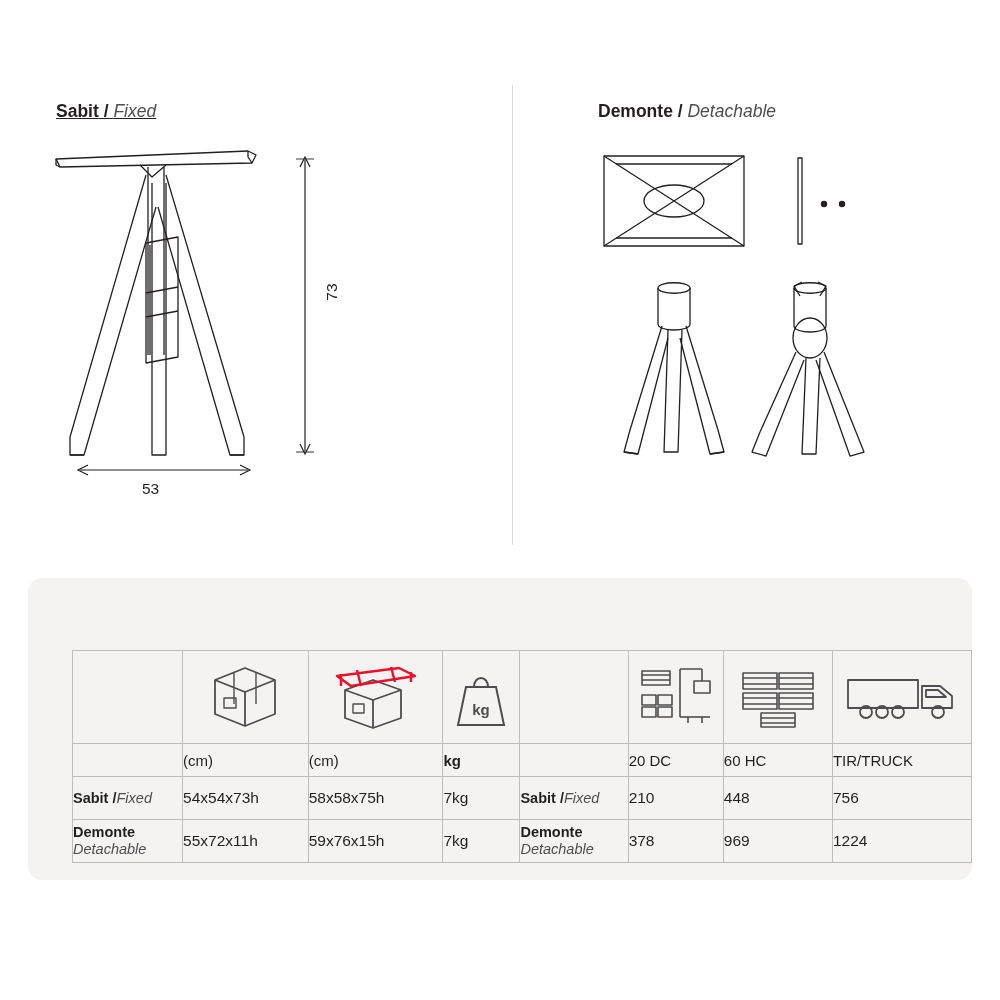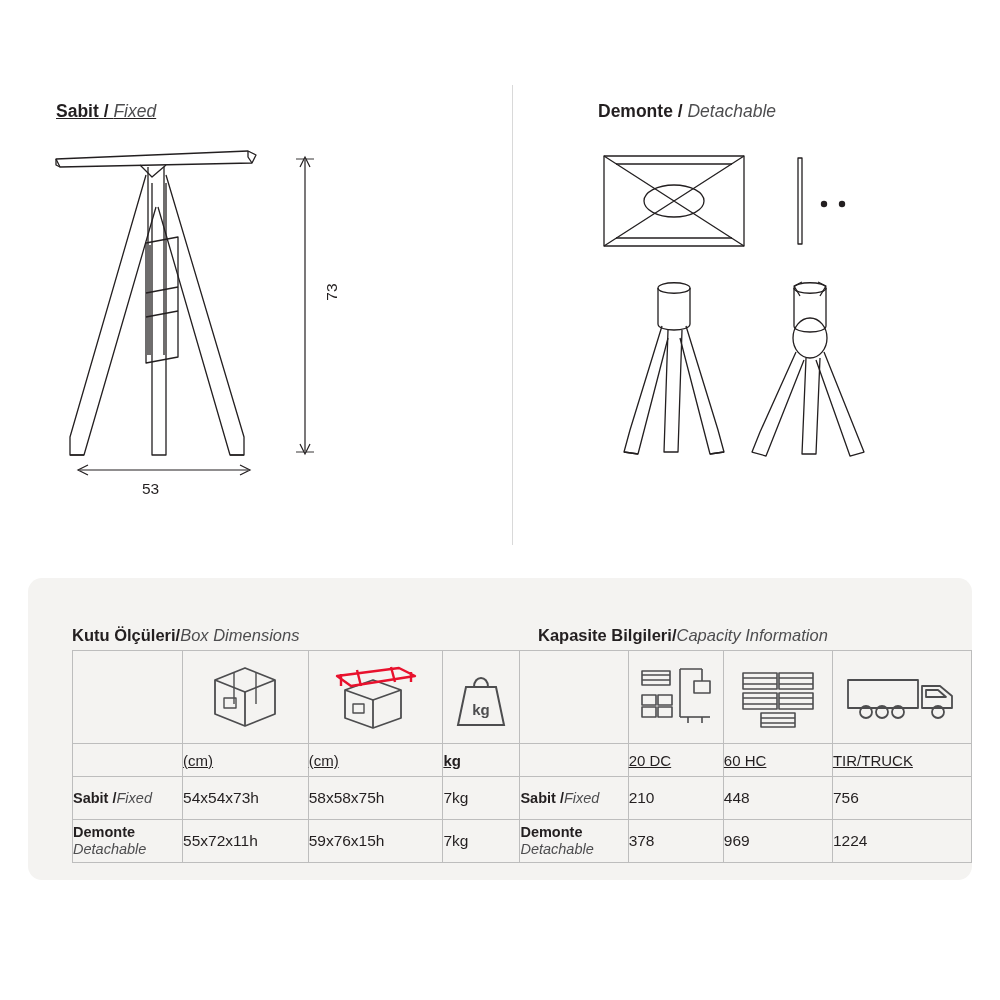--- a/index.html
+++ b/index.html
@@ -125,21 +125,21 @@
   }
   .rowlabel .tr { font-weight: bold; }
   .rowlabel .en { font-style: italic; color: #4d4d4f; font-weight: normal; }
   .rowlabel.one-line .tr,
   .rowlabel.one-line .en { display: inline; }
   .rowlabel.two-line .tr,
   .rowlabel.two-line .en { display: block; }
   .value-strong { font-size: 16.5px; }
 
   .icon-cell { line-height: 0; }
-  .unit-text { font-size: 15px; text-decoration: underline; }
+  .unit-text { font-size: 15px; }
   .blank { background: transparent; }
 
   svg { display: block; }
   .ico { margin: 0 auto; }
 </style>
 </head>
 <body>
 
 <div id="diagram-area">
 
@@ -224,27 +224,21 @@
       <path d="M308 196 L314 186 L306 182"></path>
       <path d="M284 252 L248 332 L240 352 L254 356 L292 260"></path>
       <path d="M312 252 L344 332 L352 352 L338 356 L304 260"></path>
       <path d="M294 258 L290 354 L304 354 L308 258"></path>
     </g>
   </svg>
 </div>
 
 <div id="info-card">
 
-  <div class="card-heading" id="heading-box">
-    <span class="tr">Kutu Ölçüleri</span><span class="tr">/</span><span class="en">Box Dimensions</span>
-  </div>
-
-  <div class="card-heading" id="heading-capacity">
-    <span class="tr">Kapasite Bilgileri</span><span class="tr">/</span><span class="en">Capacity Information</span>
-  </div>
+
 
   <table class="spec">
     <colgroup>
       <col class="c-label">
         <col class="c-dim1">
         <col class="c-dim2">
         <col class="c-kg">
       <col class="c-label2">
         <col class="c-20dc">
         <col class="c-40hc">

